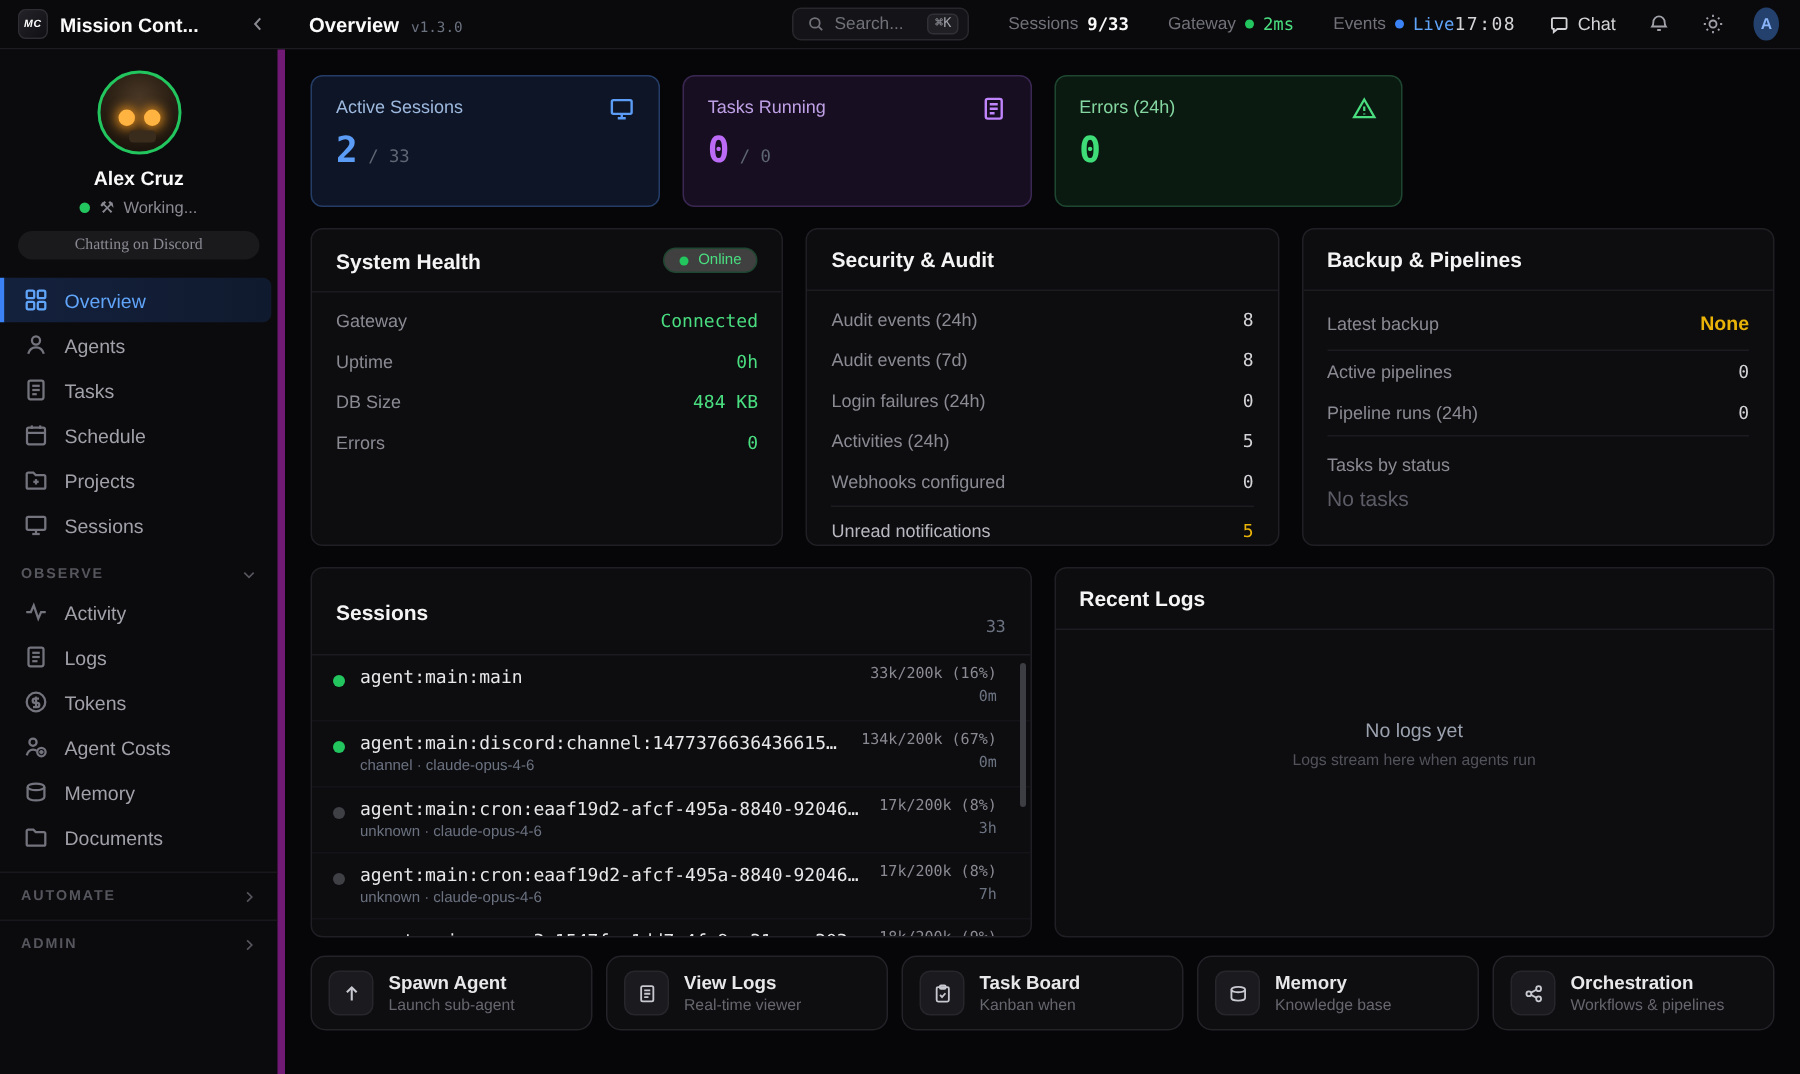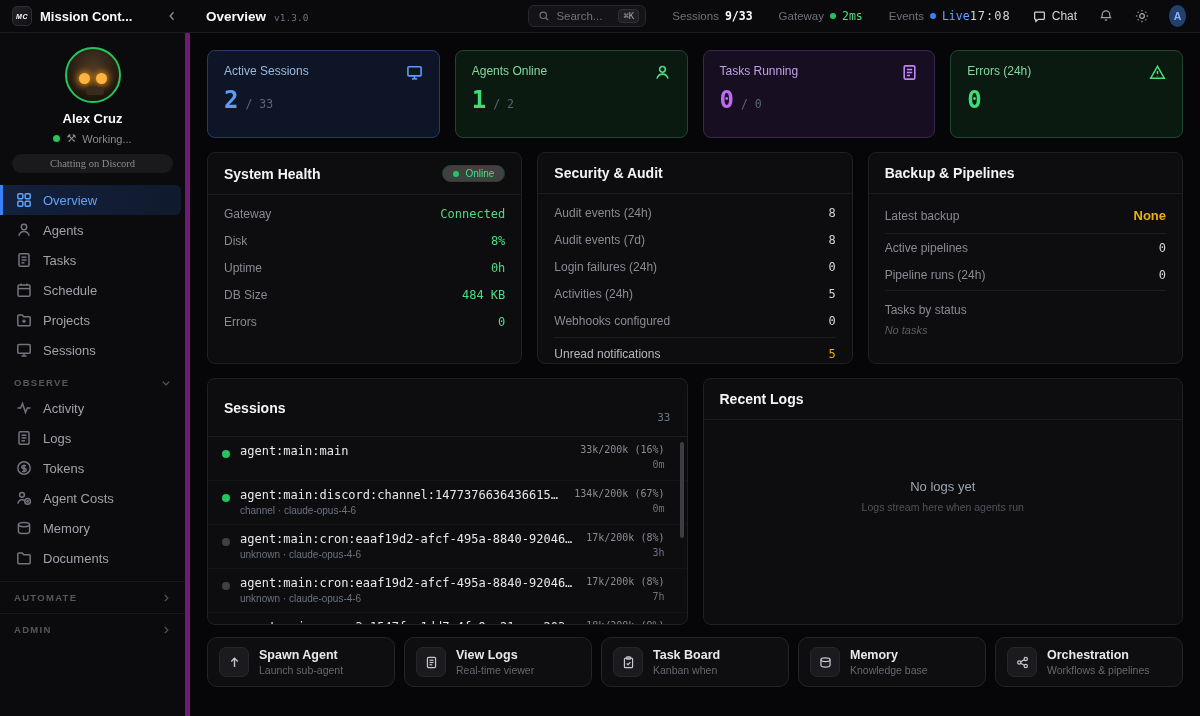--- a/index.html
+++ b/index.html
@@ -148,21 +148,21 @@
   .kv-label { font-size:12px; color:#8a8a93; }
   .kv-val { font-family:"DejaVu Sans Mono",monospace; font-size:12px; color:#d4d4d8; }
   .kv-val.green { color:#4ade80; }
   .kv-val.yellow { color:#eab308; }
   .kv-row.hl { border-top:1px solid #1b1b20; margin-top:3px; padding-top:9px; }
   .kv-row.hl .kv-label { color:#b8b8c0; }
   .kv-row.backup { border-bottom:1px solid #1b1b20; padding:9px 0 10px; }
   .kv-row.backup .kv-val { font-family:"Liberation Sans",sans-serif; font-weight:bold; font-size:13px; }
   .kv-sep { border-bottom:1px solid #1b1b20; margin:2px 0 6px; }
   .tasks-label { font-size:12px; color:#8a8a93; padding-top:6px; }
-  .tasks-empty { font-size:11px; color:#5c5c66; margin-top:7px;font-style:italic; }
+  .tasks-empty { font-size:14px; color:#5c5c66; margin-top:7px; }
 
   
   .lists-row { margin-top:14px; display:grid; grid-template-columns:1fr 1fr; gap:15px; height:247px; flex:none; }
   .count-badge { font-family:"DejaVu Sans Mono",monospace; font-size:11px; color:#6b7280;margin-top:20px; }
   .sess-body { position:relative; height:201px; overflow:hidden; }
   .sess-row {
     height:44px; padding:7px 22px 0 14px; display:flex; gap:10px; cursor:pointer;
     border-bottom:1px solid #141418;
   }
   .sess-dot { width:8px; height:8px; border-radius:50%; flex:none; margin-top:6px; }
@@ -450,35 +450,20 @@
                 <line x1="5.5" y1="14" x2="10.5" y2="14"></line>
                 <line x1="8" y1="11.2" x2="8" y2="14"></line>
               </svg>
             </span>
         </div>
         <div class="card-val-row">
           <span class="card-val">2</span>
           <span class="card-suffix">/ 33</span>
         </div>
       </div>
-      <div class="card t-green">
-        <div class="card-top">
-          <span>Agents Online</span>
-          <span class="card-ic">
-              <svg width="17" height="17" viewBox="0 0 16 16" fill="none" stroke="currentColor" stroke-width="1.5">
-                <circle cx="8" cy="5" r="2.7"></circle>
-                <path d="M2.8 13.8c.8-2.9 2.7-4.3 5.2-4.3s4.4 1.4 5.2 4.3"></path>
-              </svg>
-            </span>
-        </div>
-        <div class="card-val-row">
-          <span class="card-val">1</span>
-          <span class="card-suffix">/ 2</span>
-        </div>
-      </div>
       <div class="card t-purple">
         <div class="card-top">
           <span>Tasks Running</span>
           <span class="card-ic">
               <svg width="17" height="17" viewBox="0 0 16 16" fill="none" stroke="currentColor" stroke-width="1.5">
                 <rect x="3" y="1.8" width="10" height="12.4" rx="1.3"></rect>
                 <line x1="5.5" y1="5.2" x2="10.5" y2="5.2"></line>
                 <line x1="5.5" y1="8" x2="10.5" y2="8"></line>
                 <line x1="5.5" y1="10.8" x2="8.5" y2="10.8"></line>
               </svg>
@@ -514,24 +499,20 @@
             <span class="dot dot-green"></span>
             <span>Online</span>
           </span>
         </div>
         <div class="kv-body">
           <div class="kv-row">
             <span class="kv-label">Gateway</span>
             <span class="kv-val green">Connected</span>
           </div>
           <div class="kv-row">
-            <span class="kv-label">Disk</span>
-            <span class="kv-val green">8%</span>
-          </div>
-          <div class="kv-row">
             <span class="kv-label">Uptime</span>
             <span class="kv-val green">0h</span>
           </div>
           <div class="kv-row">
             <span class="kv-label">DB Size</span>
             <span class="kv-val green">484 KB</span>
           </div>
           <div class="kv-row">
             <span class="kv-label">Errors</span>
             <span class="kv-val green">0</span>

